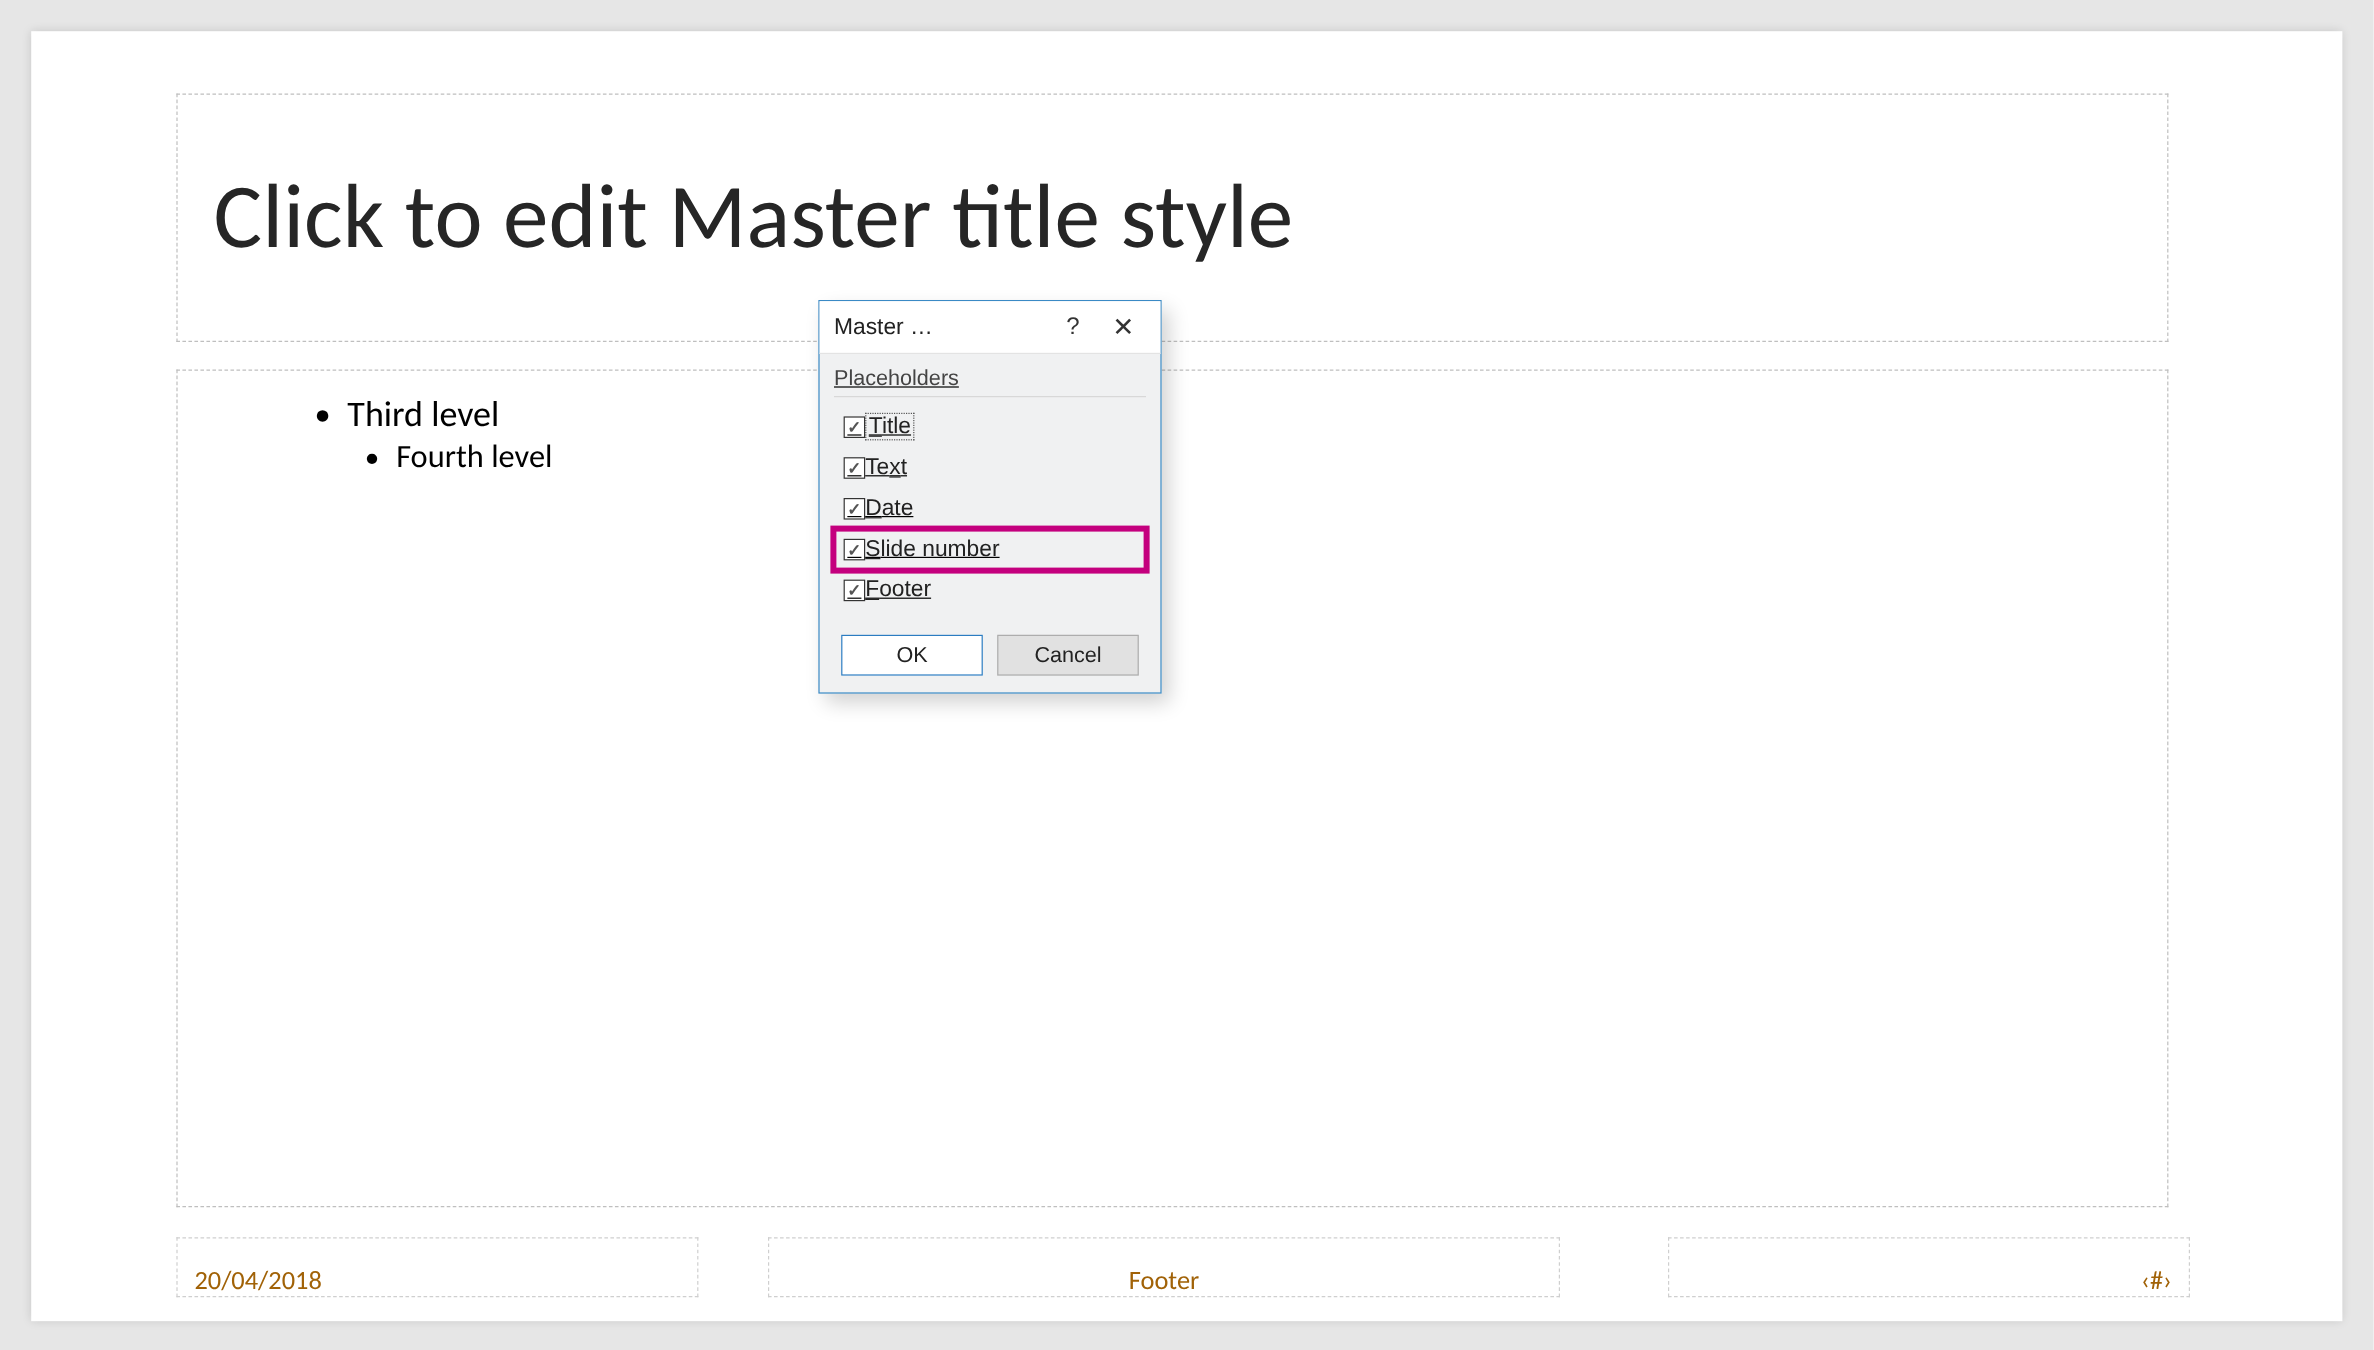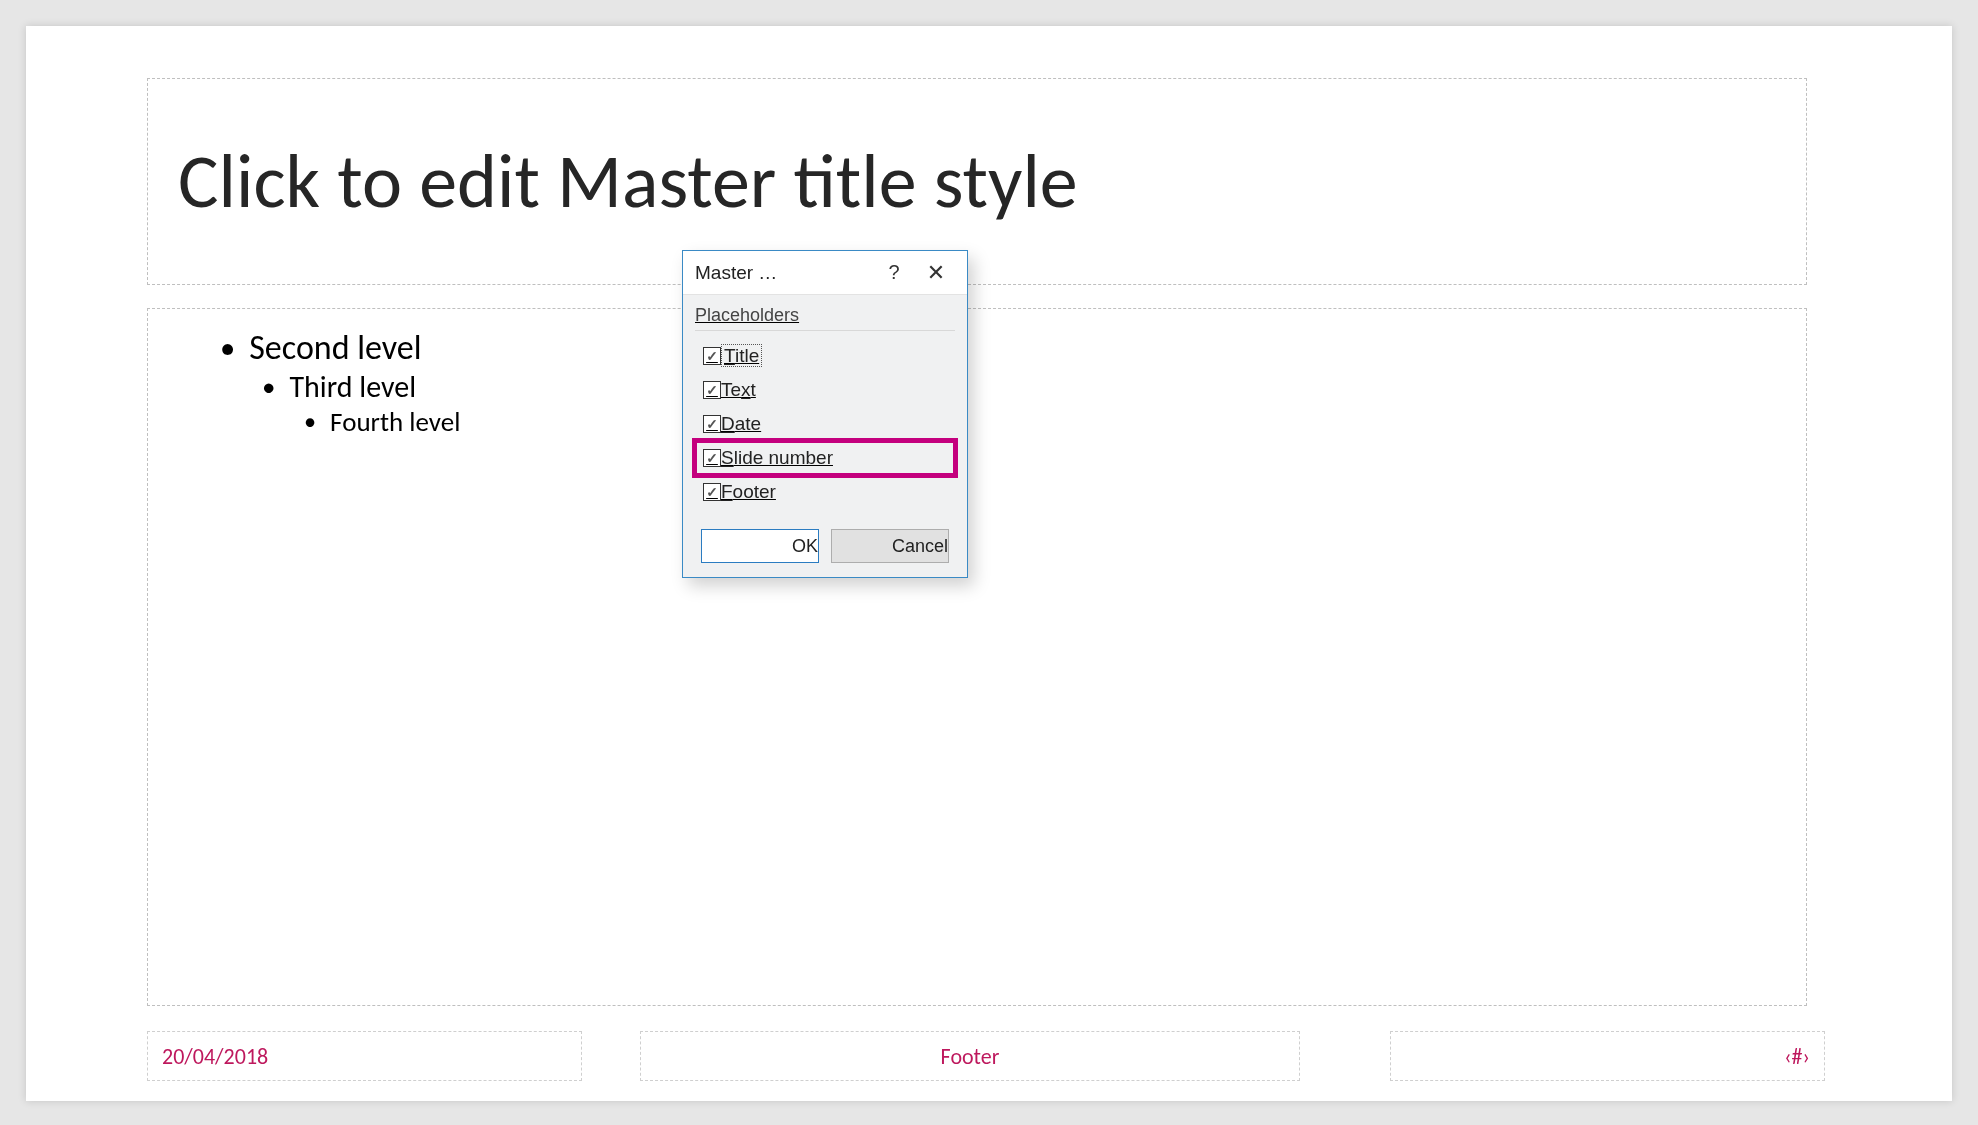--- a/index.html
+++ b/index.html
@@ -60,23 +60,23 @@
     margin-right: 14px;
     font-size: 0.9em;
   }
 
   .footer-placeholder {
     position: absolute;
     bottom: 20px;
     height: 50px;
     border: 1px dashed #cfcfcf;
     display: flex;
-    align-items: center;
+    align-items: flex-end;
     padding: 0 14px;
-    color: #be185d;
+    color: #a16207;
     font-size: 22px;
   }
   .date-ph { left: 121px; width: 435px; justify-content: flex-start; }
   .footer-ph { left: 614px; width: 660px; justify-content: center; }
   .num-ph { right: 127px; width: 435px; justify-content: flex-end; }
 
   
   .dialog {
     position: absolute;
     left: 656px;
@@ -150,43 +150,40 @@
     padding: 12px 12px 14px 12px;
     justify-content: center;
   }
   .dlg-btn {
     width: 118px;
     height: 34px;
     background: #e1e1e1;
     border: 1px solid #adadad;
     font-size: 18px;
     color: #222;
-    display:flex; align-items:center; justify-content:flex-end;
+    display:flex; align-items:center; justify-content:center;
     cursor: pointer;
   }
   .dlg-btn.primary {
     background: #fff;
     border: 1px solid #2b7cc1;
   }
   .focus-box { border: 1px dotted #555; padding: 0 2px; }
 </style>
 </head>
 <body>
 
 <div class="slide-canvas">
 
   <div class="placeholder title-placeholder">
     <div class="title-text">Click to edit Master title style</div>
   </div>
 
   <div class="placeholder body-placeholder">
     <div class="body body-list">
-      <div class="lvl2">
-          <span>Second level</span>
-        </div>
       <div class="lvl3">
           <span>Third level</span>
         </div>
       <div class="lvl4">
           <span>Fourth level</span>
         </div>
     </div>
   </div>
 
   <div class="footer-placeholder date-ph">

